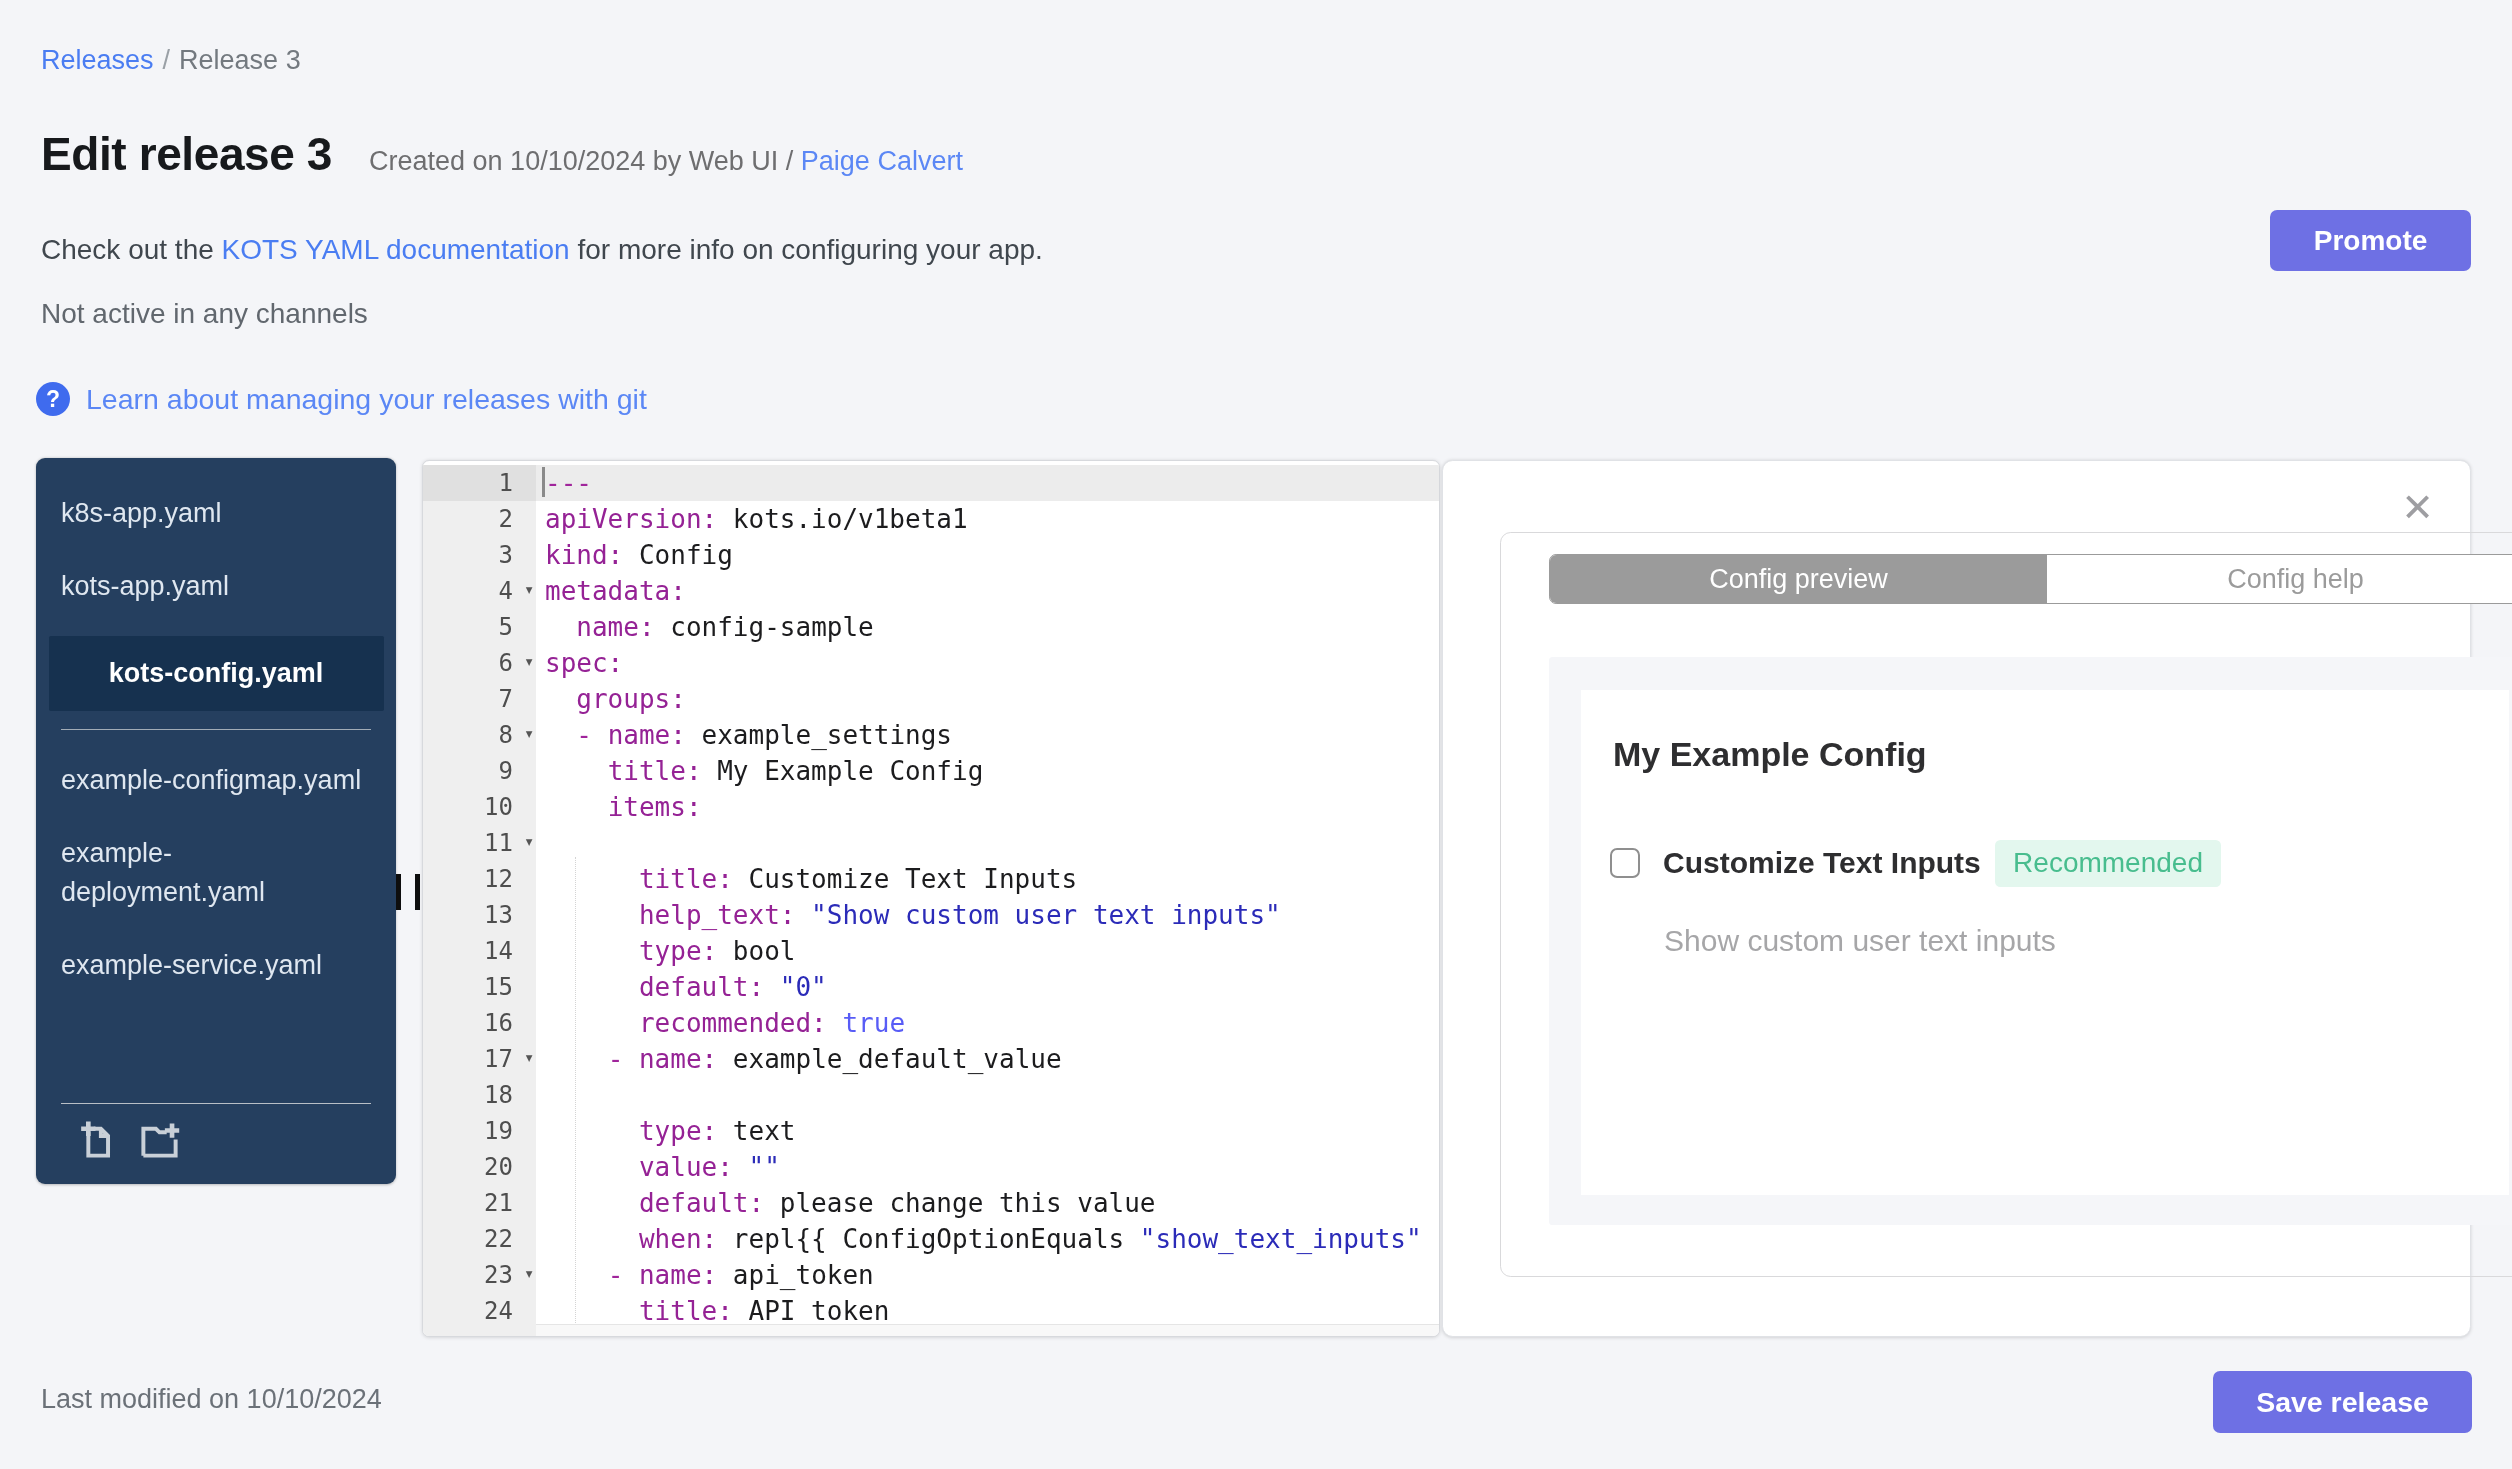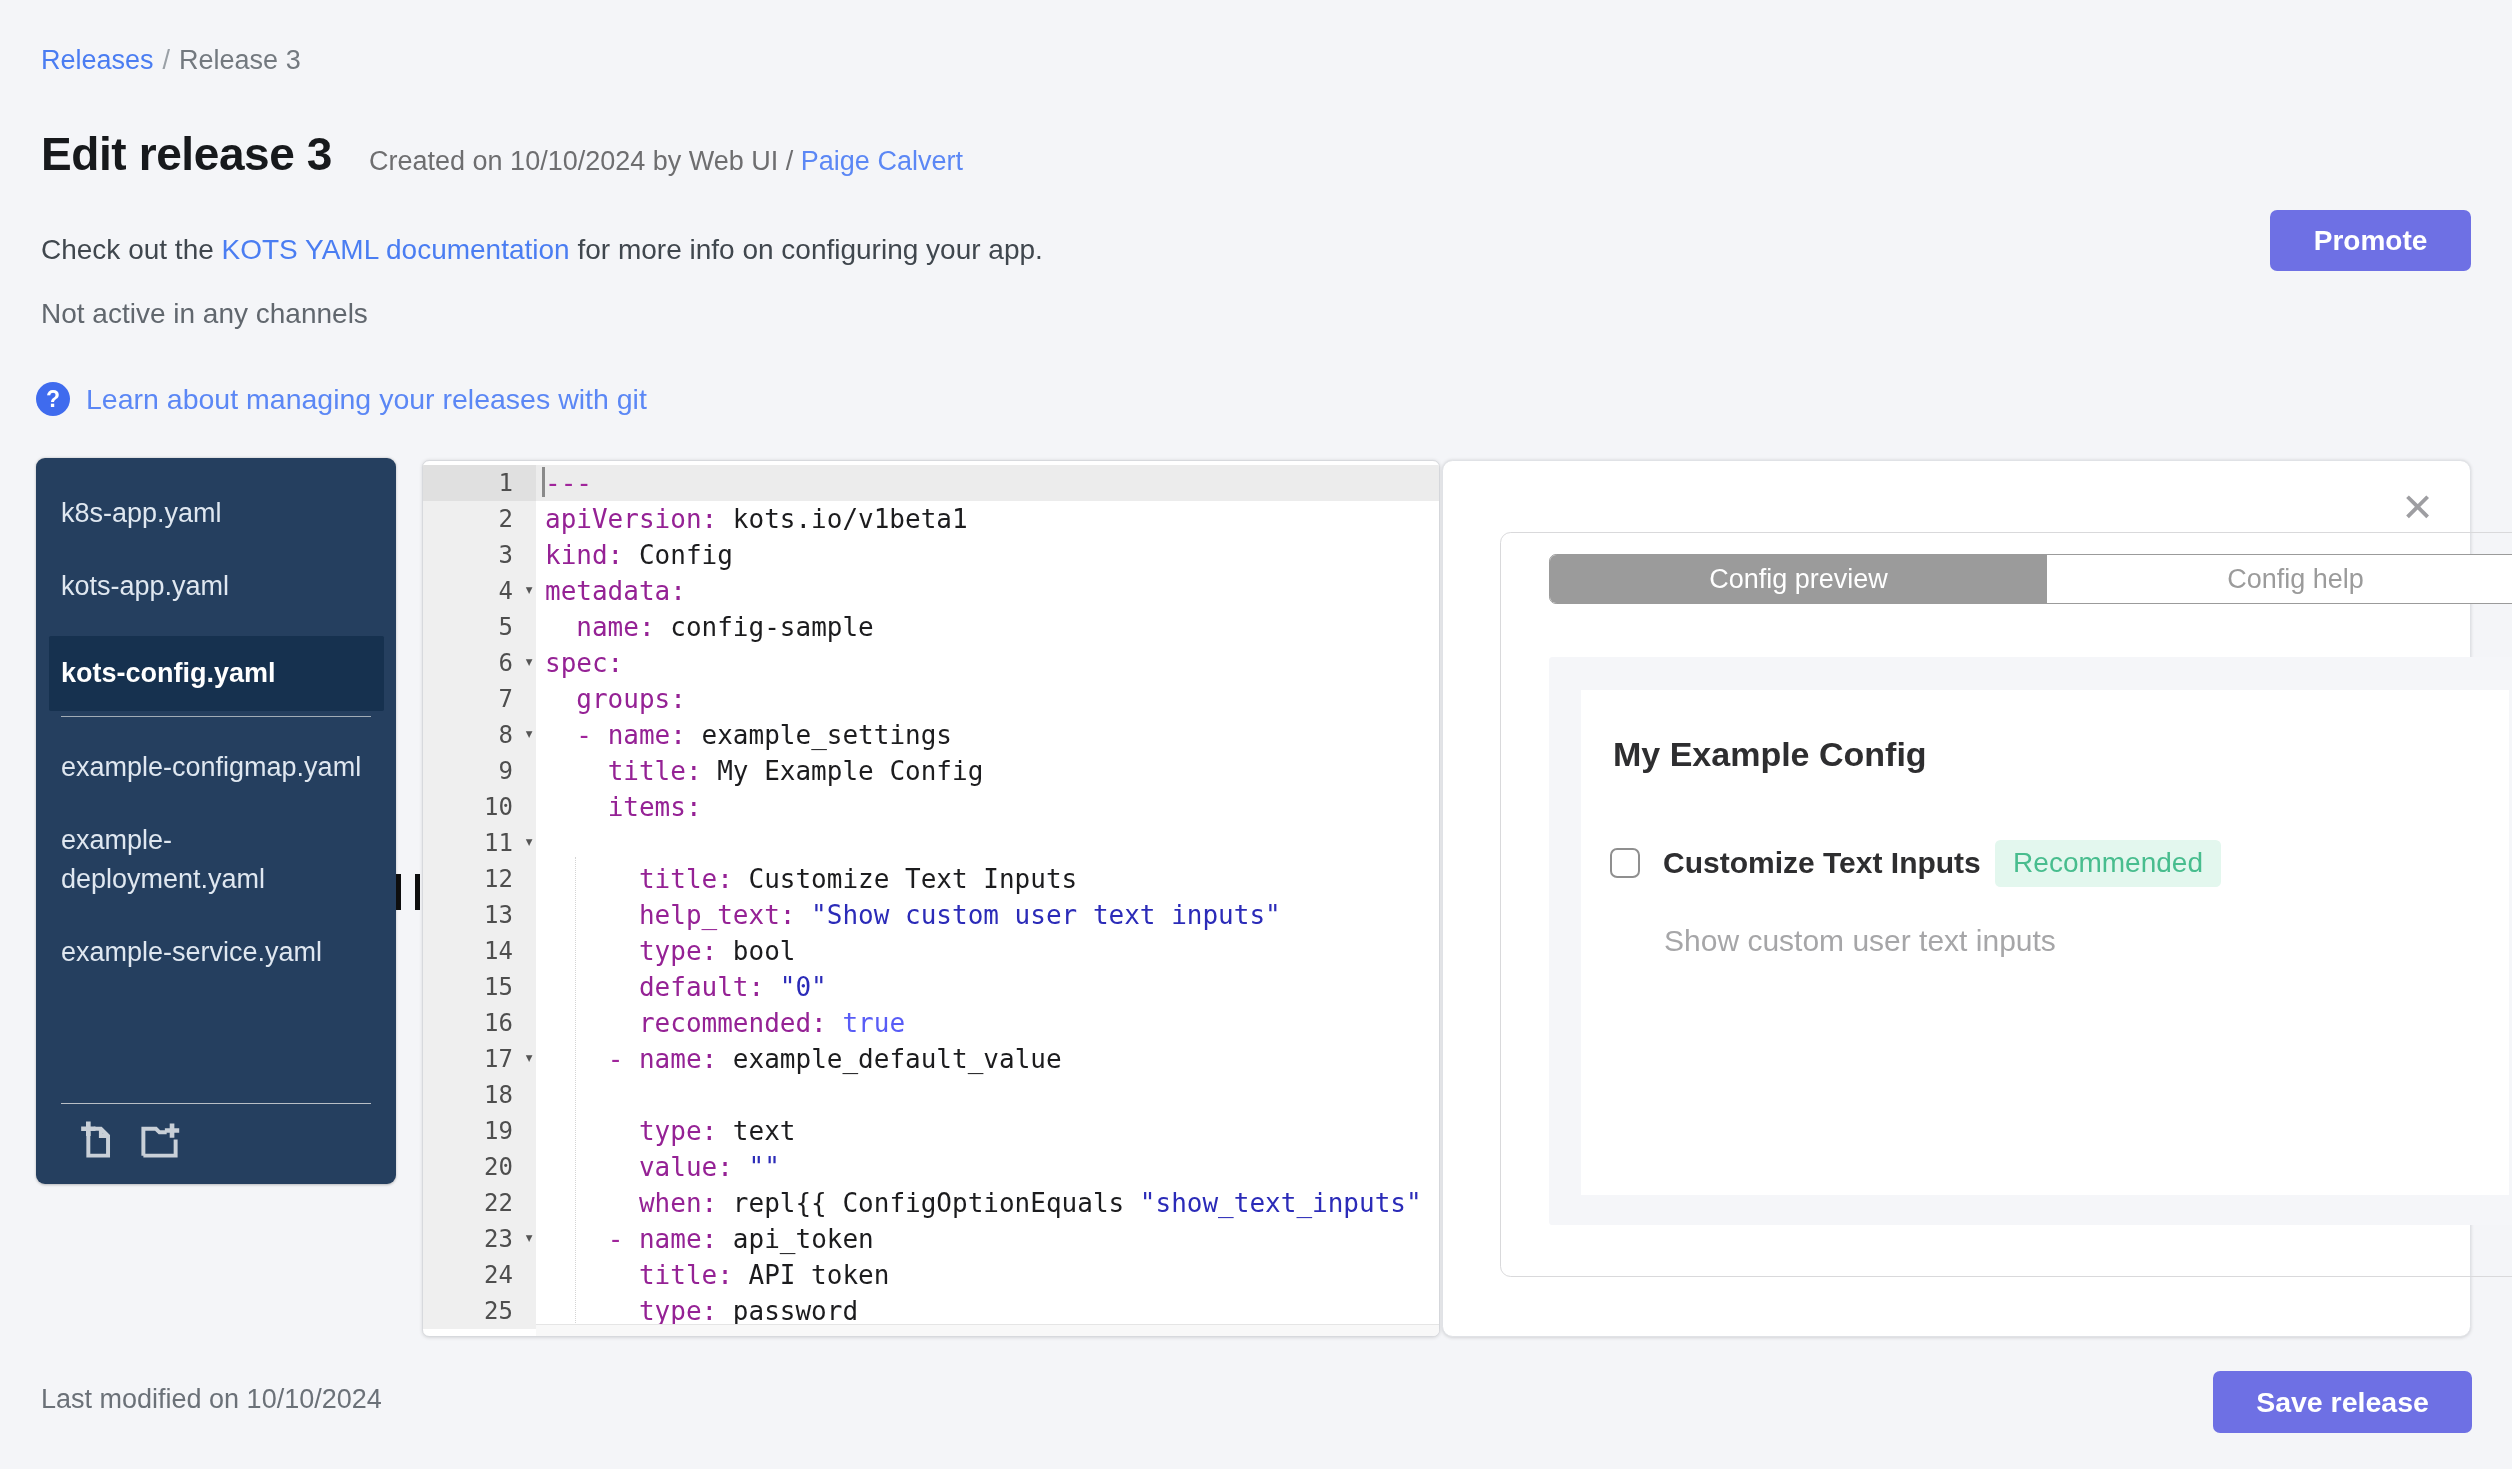--- a/index.html
+++ b/index.html
@@ -38,21 +38,21 @@
   .btn-save { left:2213px; top:1371px; width:259px; height:62px; font-size:28.5px; }
 
   
   .sidebar { position:absolute; left:36px; top:458px; width:360px; height:726px;
     background:#253f5f; border-radius:9px; box-shadow:0 0.9px 2.7px rgba(0,0,0,.25);
     display:flex; flex-direction:column; }
   .file-list { list-style:none; margin-top:32px; flex:1; overflow:hidden; }
   .file-list li { font-size:27px; color:#dfe7f0; line-height:39px; margin:0 12.5px 27px 12.5px;
     padding:3.6px 12.5px; cursor:pointer; word-break:break-word; }
   .file-list li.selected { background:#16314f; font-weight:bold; color:#fff;
-    padding:18px 12.5px; border-radius:1.8px; margin-bottom:5px; }
+    padding:18px 12.5px; border-radius:1.8px; margin-bottom:18px;text-align:center; }
   .file-divider { height:0; border-top:1.8px solid #b9bfc6; margin:0 25px 27px 25px; opacity:.85; }
   .sidebar-footer { border-top:1.8px solid #b9bfc6; margin:0 25px; padding:14.3px 0 23px 12.5px;
     display:flex; gap:21.4px; }
   .sb-icon { width:43px; height:43px; cursor:pointer; }
   .sb-icon svg { stroke:#c9d0d8; fill:none; stroke-width:2.2; }
 
   
   .drag-handle { position:absolute; top:874px; display:flex; gap:13.4px; cursor:col-resize; }
   .drag-handle i { display:block; width:5.3px; height:36px; background:#0e0e0e; }
   .drag-left  { left:396px; }
@@ -248,20 +248,24 @@
         </div>
         <div class="ed-line">
           <div class="ed-gutter">19</div>
           <div class="ed-code"><span class="tk-v">      </span><span class="tk-k">type:</span><span class="tk-v"> text</span></div>
         </div>
         <div class="ed-line">
           <div class="ed-gutter">20</div>
           <div class="ed-code"><span class="tk-v">      </span><span class="tk-k">value:</span><span class="tk-s"> ""</span></div>
         </div>
         <div class="ed-line">
+          <div class="ed-gutter">21</div>
+          <div class="ed-code"><span class="tk-v">      </span><span class="tk-k">default:</span><span class="tk-v"> please change this value</span></div>
+        </div>
+        <div class="ed-line">
           <div class="ed-gutter">22</div>
           <div class="ed-code"><span class="tk-v">      </span><span class="tk-k">when:</span><span class="tk-v"> repl{{ ConfigOptionEquals </span><span class="tk-s">"show_text_inputs"</span></div>
         </div>
         <div class="ed-line">
           <div class="ed-gutter">23<span class="fold-arrow">▾</span></div>
           <div class="ed-code"><span class="tk-v">    </span><span class="tk-d">- </span><span class="tk-k">name:</span><span class="tk-v"> api_token</span></div>
         </div>
         <div class="ed-line">
           <div class="ed-gutter">24</div>
           <div class="ed-code"><span class="tk-v">      </span><span class="tk-k">title:</span><span class="tk-v"> API token</span></div>

